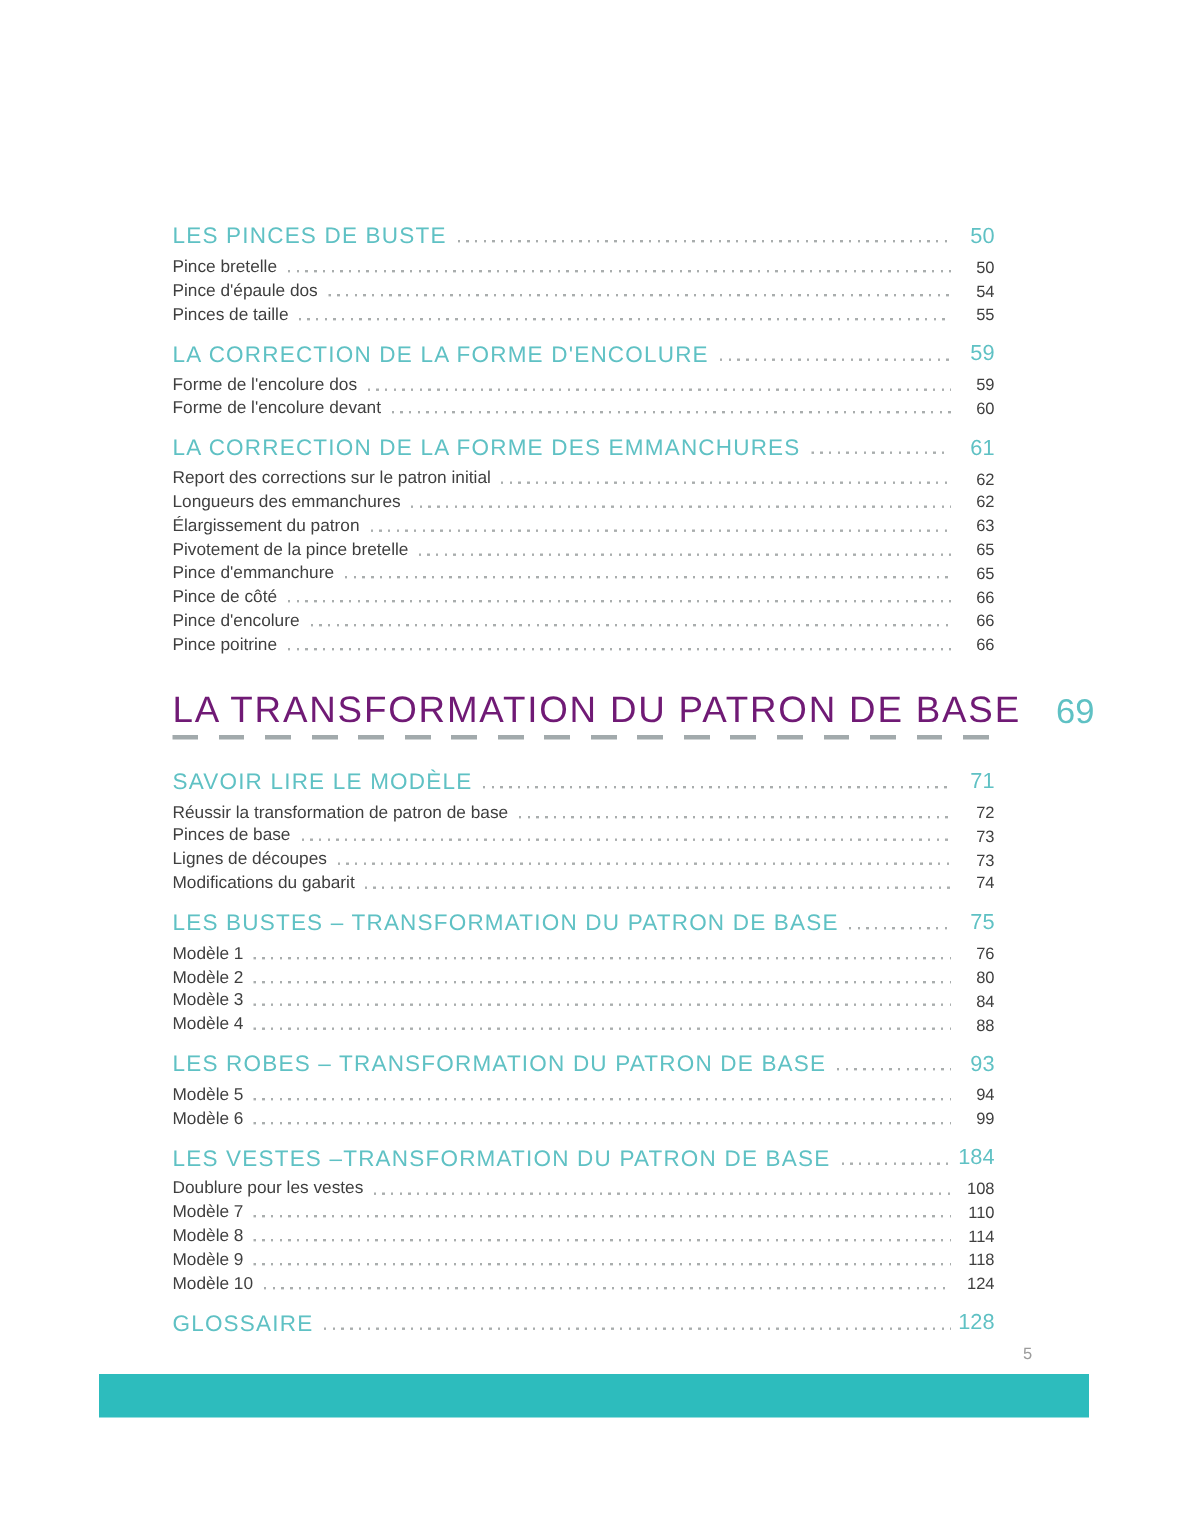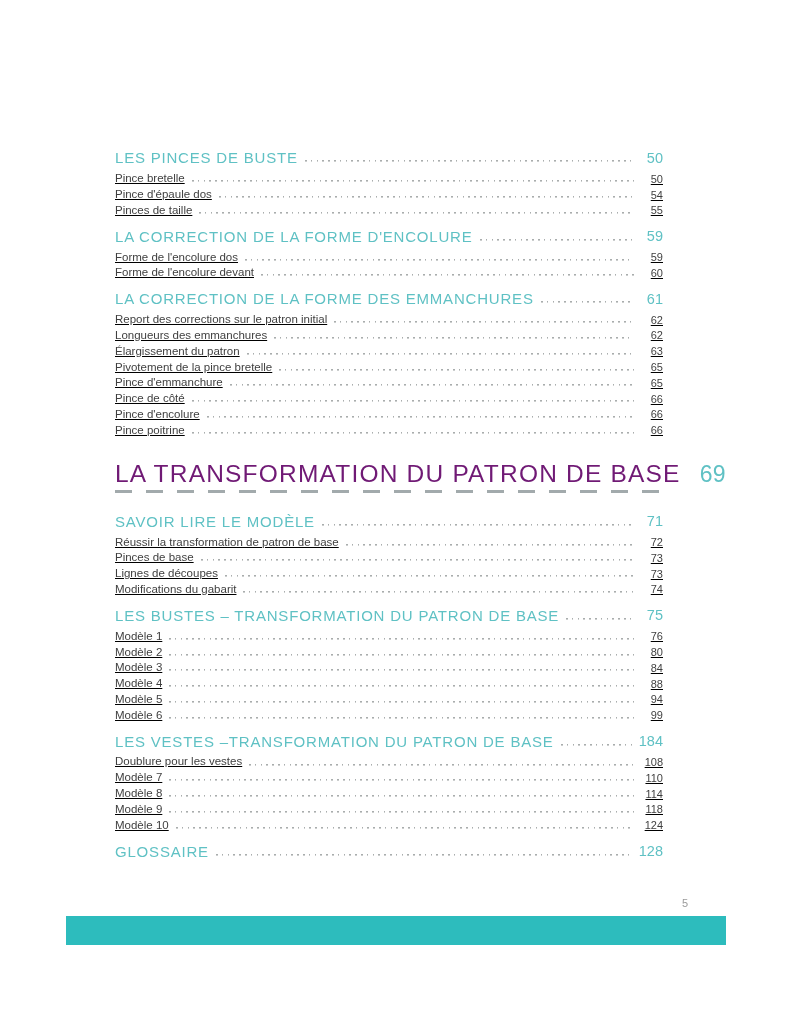--- a/index.html
+++ b/index.html
@@ -6,33 +6,33 @@
   html, body { width: 792px; height: 1024px; background: #ffffff; }
   body { font-family: "Liberation Sans", "DejaVu Sans", sans-serif; position: relative; overflow: hidden; }
 
   .page { position: absolute; inset: 0; background: #ffffff; padding-left: 28px; }
 
   .toc { position: absolute; left: 115px; top: 138px; width: 548px; }
 
   .row { display: flex; align-items: flex-end; }
 
   
-  .row.item { height: 15.8px; text-decoration: underline; }
+  .row.item { height: 15.8px; }
   .row.item .label { font-size: 11.5px; color: #3f3f3f; white-space: nowrap; line-height: 1.1; }
   .row.item .pagenum { font-size: 11px; color: #3f3f3f; min-width: 24px; text-align: right; line-height: 1.1; }
 
   
   .row.section { height: 19px; margin-top: 9px; margin-bottom: 3px; }
   .row.section .label { font-size: 15px; color: #5fc1c4; letter-spacing: 0.8px; white-space: nowrap; line-height: 1.05; }
   .row.section .pagenum { font-size: 14.5px; color: #5fc1c4; min-width: 24px; text-align: right; line-height: 1.05; }
 
   
   .row.chapter { height: 34px; margin-top: 16px; margin-bottom: 0; }
   .row.chapter .label { font-size: 24.5px; color: #701a75; letter-spacing: 1.2px; white-space: nowrap; line-height: 1.0; }
-  .row.chapter .pagenum { font-size: 23px; color: #5fc1c4; min-width: 34px; text-align: center; line-height: 1.0; }
+  .row.chapter .pagenum { font-size: 23px; color: #5fc1c4; min-width: 34px; text-align: right; line-height: 1.0; }
 
   .dots { flex: 1 1 auto; align-self: flex-end; height: 8px; margin: 0 5px 1px 7px;
           background-image: repeating-linear-gradient(to right, #a9adad 0 1.6px, transparent 1.6px 5.8px);
           background-size: 100% 1.6px; background-repeat: no-repeat; background-position: left bottom 2px; }
   .row.section .dots { margin-bottom: 2px; }
   .row.chapter .dots { height: 10px; margin: 0 6px 3px 9px;
           background-image: repeating-linear-gradient(to right, #a9adad 0 2px, transparent 2px 7px);
           background-size: 100% 2px; }
 
   .chapter-dashes { height: 3px; margin: 4px 0 2px 0;
@@ -190,20 +190,25 @@
       <span class="label">Modèle 3</span>
       <span class="dots"></span>
       <span class="pagenum">84</span>
     </div>
     <div class="row item">
       <span class="label">Modèle 4</span>
       <span class="dots"></span>
       <span class="pagenum">88</span>
     </div>
 
+    <div class="row section">
+      <span class="label">LES ROBES – TRANSFORMATION DU PATRON DE BASE</span>
+      <span class="dots"></span>
+      <span class="pagenum">93</span>
+    </div>
     <div class="row item">
       <span class="label">Modèle 5</span>
       <span class="dots"></span>
       <span class="pagenum">94</span>
     </div>
     <div class="row item">
       <span class="label">Modèle 6</span>
       <span class="dots"></span>
       <span class="pagenum">99</span>
     </div>

